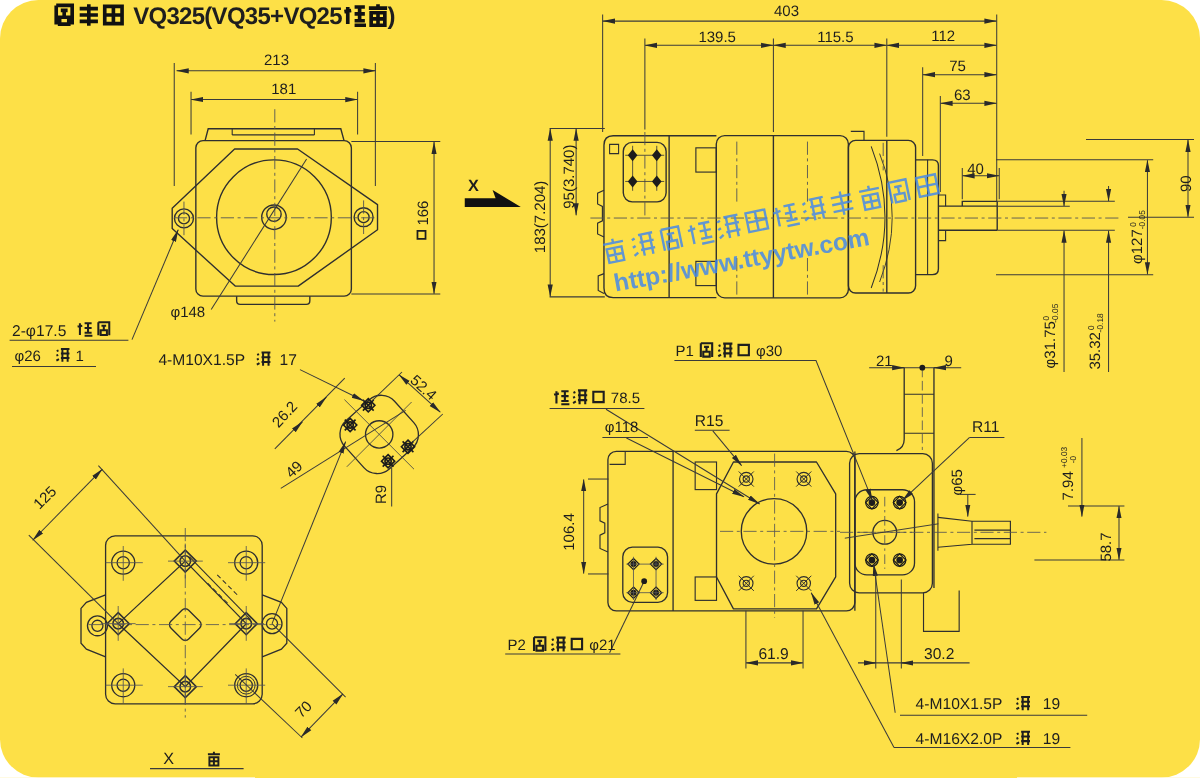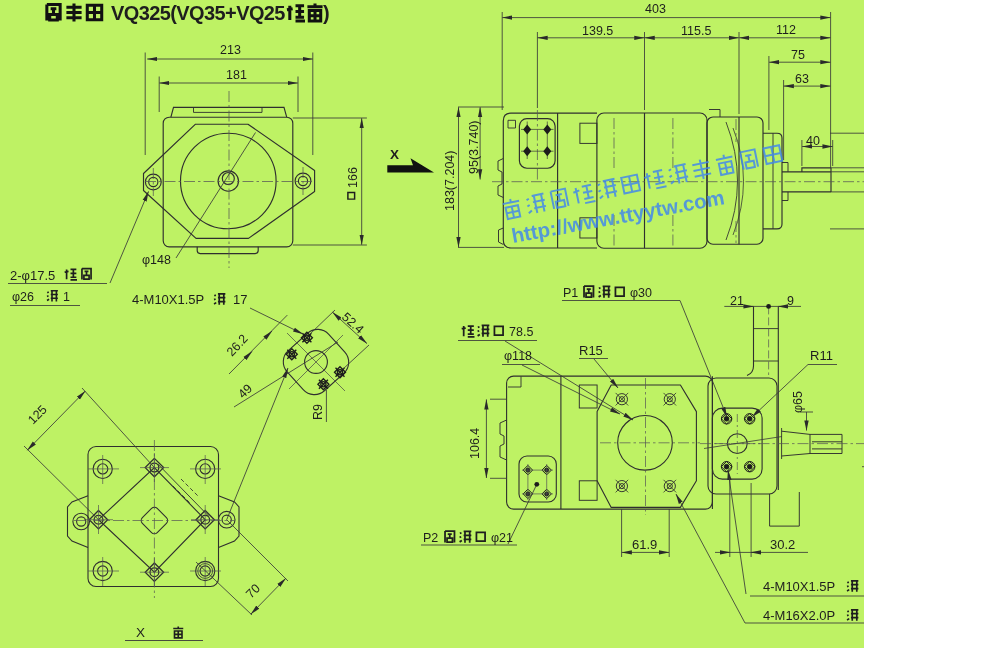--- a/index.html
+++ b/index.html
@@ -1,16 +1,16 @@
 <!DOCTYPE html>
 <html><head><meta charset="utf-8">
 <style>
 html,body{margin:0;padding:0;background:#fff;}
-#page{position:relative;width:864px;height:648px;background:#bef264;overflow:hidden;
-font-family:"Liberation Sans",sans-serif;}
+#page{position:relative;width:1000px;height:648px;background:#fde047;overflow:hidden;
+font-family:"Liberation Sans",sans-serif;border-radius:32px;}
 svg text{font-family:"Liberation Sans",sans-serif;fill:#1e1e1e;}
 </style></head>
 <body>
 <div id="page">
 <svg width="1000" height="648" viewBox="0 0 1000 648">
 <defs>
 <marker id="a" viewBox="0 0 10 6" refX="9.6" refY="3" markerWidth="10.5" markerHeight="6.3" orient="auto-start-reverse" markerUnits="userSpaceOnUse">
           <path d="M0,0.95 L10,3 L0,5.05 Z" fill="#2a2a2a"></path>
         </marker>
 <g id="c1" stroke="currentColor" fill="none">

